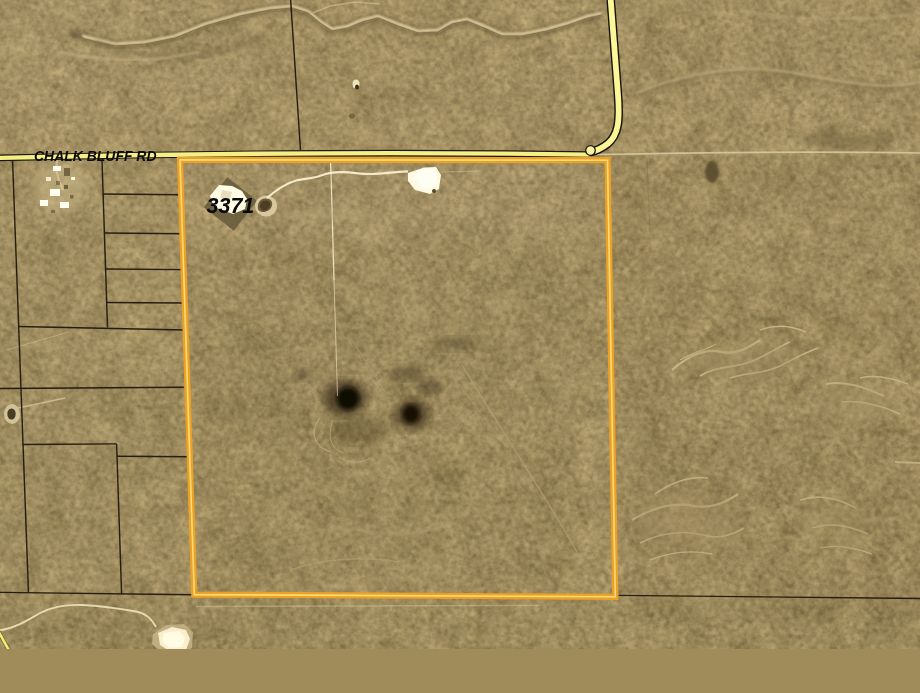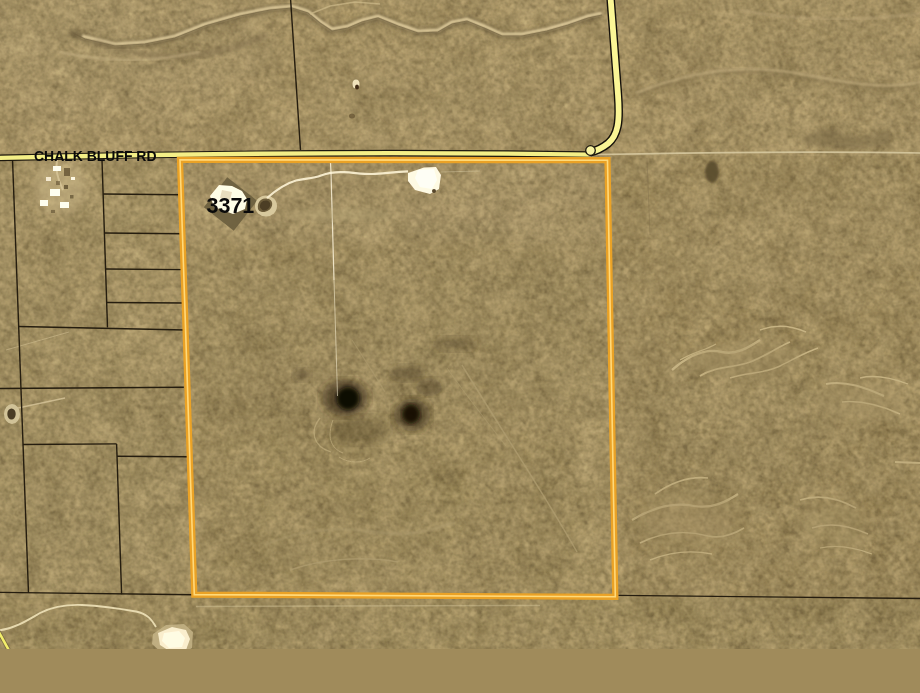--- a/index.html
+++ b/index.html
@@ -1,16 +1,16 @@
 <!DOCTYPE html>
 <html><head>
 <meta charset="utf-8">
 <style>
 html,body{margin:0;padding:0;background:#a08b5b;}
-#map{position:relative;width:920px;height:649px;overflow:hidden;}
+#map{position:relative;width:920px;height:649px;overflow:hidden;font-style:italic;}
 svg{display:block;filter:sepia(0.14) saturate(1.06) brightness(0.995);}
 text{font-family:"Liberation Sans",sans-serif;}
 </style>
 </head>
 <body>
 
 <div id="map">
 <svg width="920" height="693" viewBox="0 0 920 693">
 <defs>
 <filter id="b1">

